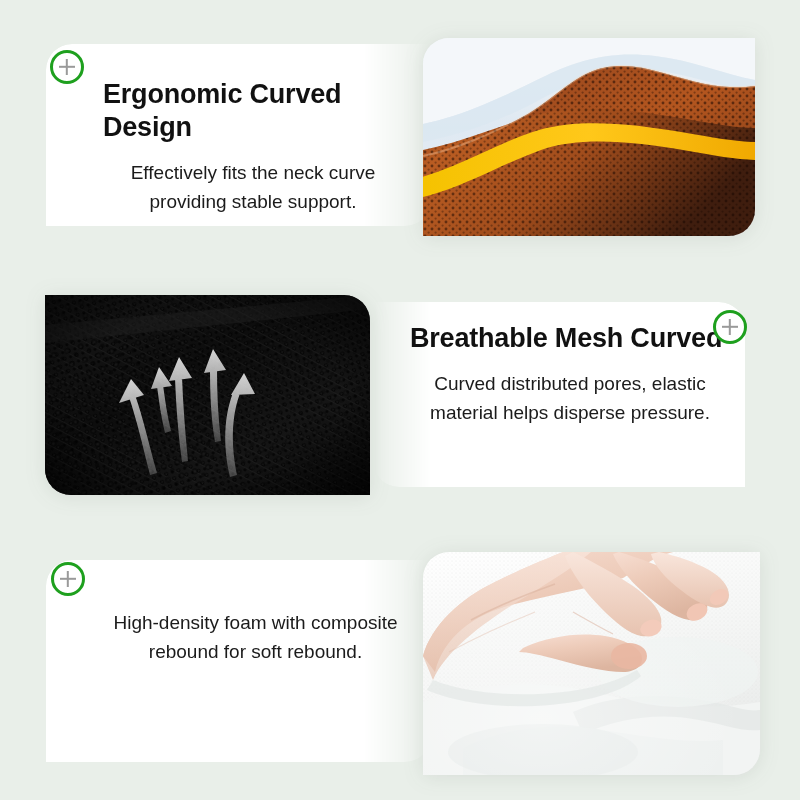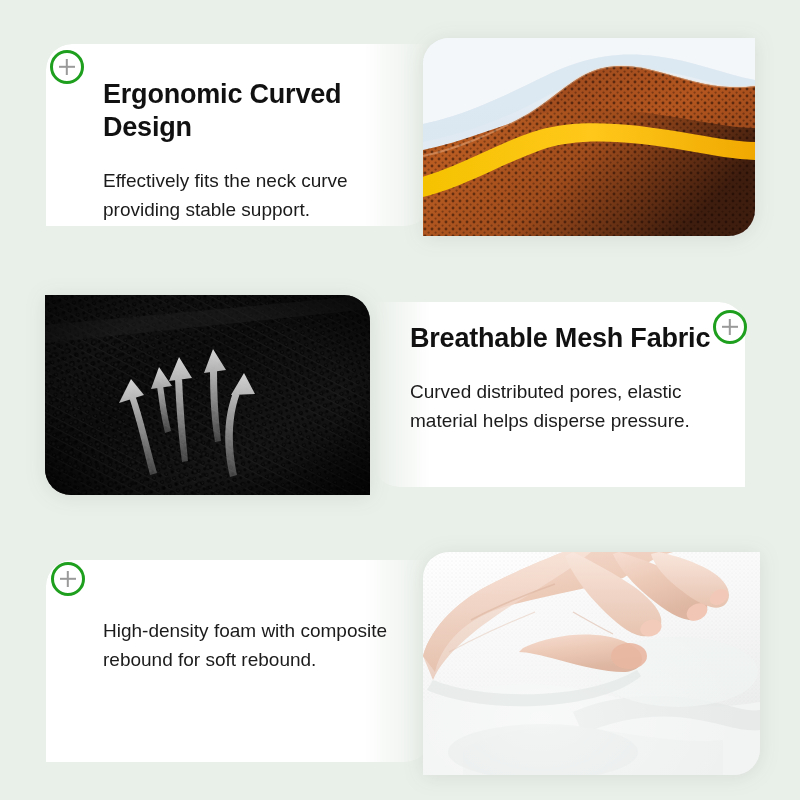--- a/index.html
+++ b/index.html
@@ -40,21 +40,22 @@
     font-weight:bold;
     line-height:33px;
     color:#111111;
     letter-spacing:-0.2px;
   }
   .f-desc {
     font-size:19px;
     font-weight:normal;
     line-height:29px;
     color:#1b1b1b;
-    margin-top:22px;
+    margin-top:14px;
+    text-align:center;
   }
 
   
   .badge {
     position:absolute;
     width:34px; height:34px;
     border-radius:50%;
     border:3.5px solid #1ea01e;
     background:#ffffff;
     z-index:40;
@@ -204,21 +205,21 @@
 
           <path d="M192,180 C186,150 186,120 196,96 L190,93 C178,120 178,152 185,182 Z
                    M199,78 L186,100 L210,99 Z"></path>
         </g>
       </svg>
     </div>
 
     <div class="card right" style="left:373px; top:302px; width:372px; height:185px;">
     </div>
     <div class="card-text" style="left:410px; top:322px; width:320px; z-index:30;">
-      <div class="f-title">Breathable Mesh Fabric</div>
+      <div class="f-title">Breathable Mesh Curved</div>
       <div class="f-desc">Curved distributed pores, elastic material helps disperse pressure.</div>
     </div>
 
     <div class="badge" style="left:713px; top:310px;"></div>
   </div>
 
   <div class="feature">
 
     <div class="photo r-right shadow-soft" style="left:423px; top:552px; width:337px; height:223px;">
       <svg viewBox="0 0 337 223" preserveAspectRatio="none">

